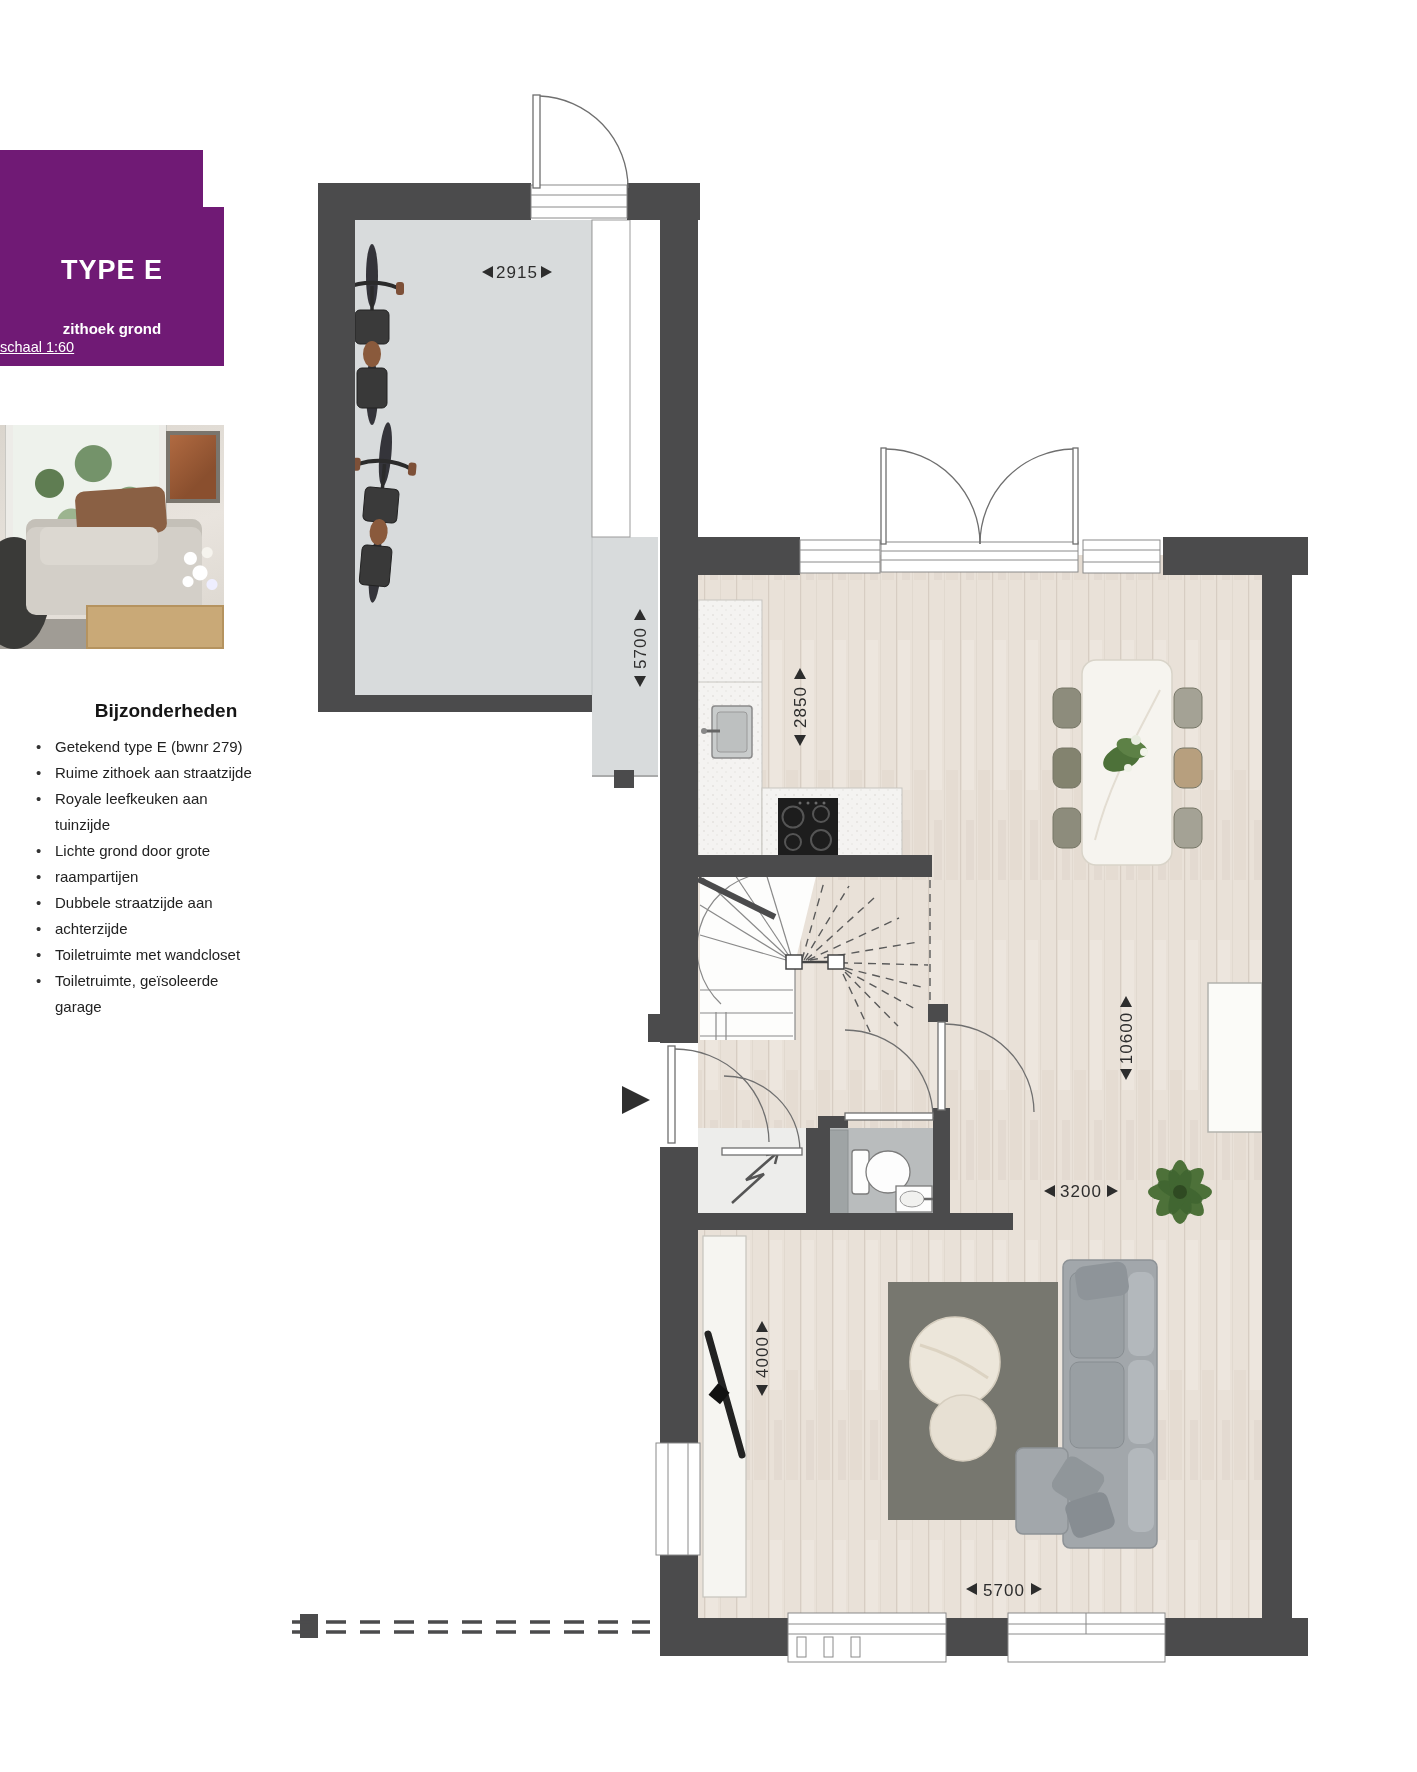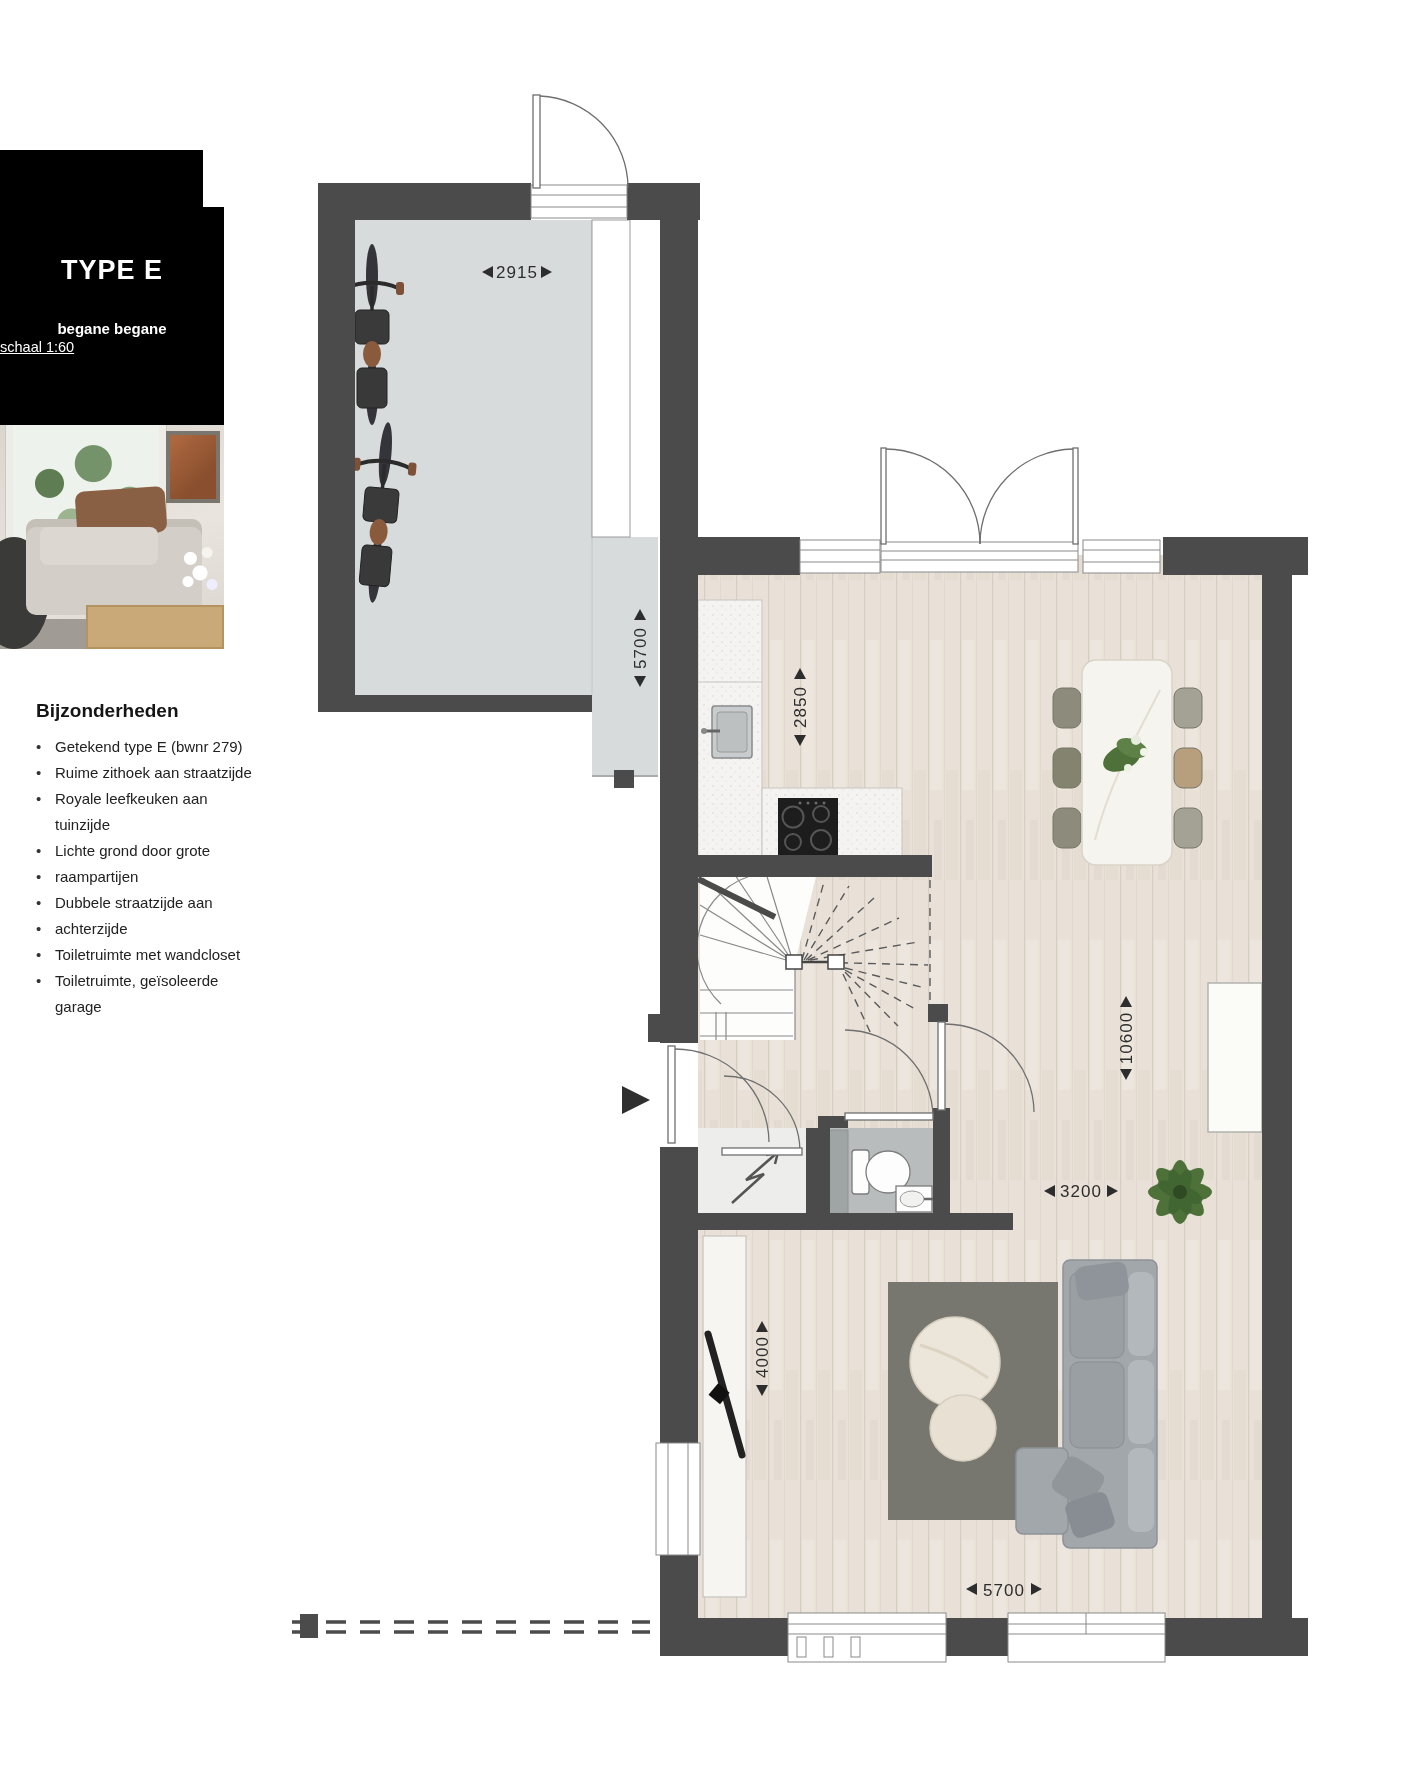--- a/index.html
+++ b/index.html
@@ -1,19 +1,19 @@
 <!DOCTYPE html>
 <html><head>
 <meta charset="utf-8">
 <style>
   html,body{margin:0;padding:0;}
   body{width:1417px;height:1772px;position:relative;background:#fff;overflow:hidden;
        font-family:"Liberation Sans", sans-serif;color:#1e1e1e;}
   
-  .type-card{position:absolute;left:0;top:150px;width:224px;height:275px;background:#000000;}
+  .type-card{position:absolute;left:0;top:150px;width:224px;height:216px;background:#701a75;}
   .type-card .notch{position:absolute;right:0;top:0;width:21px;height:57px;background:#fff;}
   .type-card .tl{position:absolute;left:0;top:105px;width:100%;text-align:center;
       color:#fff;font-size:27px;font-weight:bold;letter-spacing:1px;}
   .type-card .fl{position:absolute;left:0;top:170px;width:100%;text-align:center;
       color:#fff;font-size:15px;font-weight:bold;}
   .type-card .sl{position:absolute;left:0;top:189px;width:100%;text-align:left;
       color:#fff;font-size:14.5px;text-decoration:underline;}
   .photo{position:absolute;left:0;top:425px;width:224px;height:224px;overflow:hidden;
       background:linear-gradient(160deg,#dad5cd 0%,#e9e4de 55%,#d9d4cc 100%);}
   .ph-window{position:absolute;left:6px;top:-8px;width:146px;height:132px;background:#eef2ec;
@@ -36,33 +36,33 @@
   .ph-floor{position:absolute;left:0;top:194px;width:224px;height:30px;background:#a09c95;}
   .ph-coffee-table{position:absolute;left:86px;top:180px;width:138px;height:44px;background:#c9a977;
       box-shadow:inset 0 0 0 2px #b5935f;}
   .ph-flowers{position:absolute;right:0px;top:116px;width:48px;height:58px;
       background-image:radial-gradient(circle at 30% 30%,#fff 0 6px,transparent 7px),
         radial-gradient(circle at 65% 20%,#f6f4ee 0 5px,transparent 6px),
         radial-gradient(circle at 50% 55%,#fff 0 7px,transparent 8px),
         radial-gradient(circle at 75% 75%,#eef 0 5px,transparent 6px),
         radial-gradient(circle at 25% 70%,#fff 0 5px,transparent 6px);}
   .features{position:absolute;left:36px;top:700px;width:260px;}
-  .features h2{margin:0 0 12px 0;font-size:19px;font-weight:bold;color:#151515;}
+  .features h2{margin:0 0 12px 0;font-size:19px;font-weight:bold;color:#151515;text-align:center;}
   .feature-line{display:flex;font-size:15px;line-height:26px;color:#222;}
   .feature-line .dot{width:19px;flex:0 0 19px;color:#333;}
   .feature-line.no-bullet .dot{visibility:hidden;}
   svg text{font-family:"Liberation Sans", sans-serif;}
 </style>
 </head>
 <body>
 
 <div class="type-card">
   <div class="notch"></div>
   <div class="tl">TYPE E</div>
-  <div class="fl">begane begane</div>
+  <div class="fl">zithoek grond</div>
   <div class="sl">schaal 1:60</div>
 </div>
 
 <div class="photo">
   <div class="ph-window"></div>
   <div class="ph-art"></div>
   <div class="ph-floor"></div>
   <div class="ph-side-table"></div>
   <div class="ph-sofa"></div>
   <div class="ph-cushion-brown"></div>

